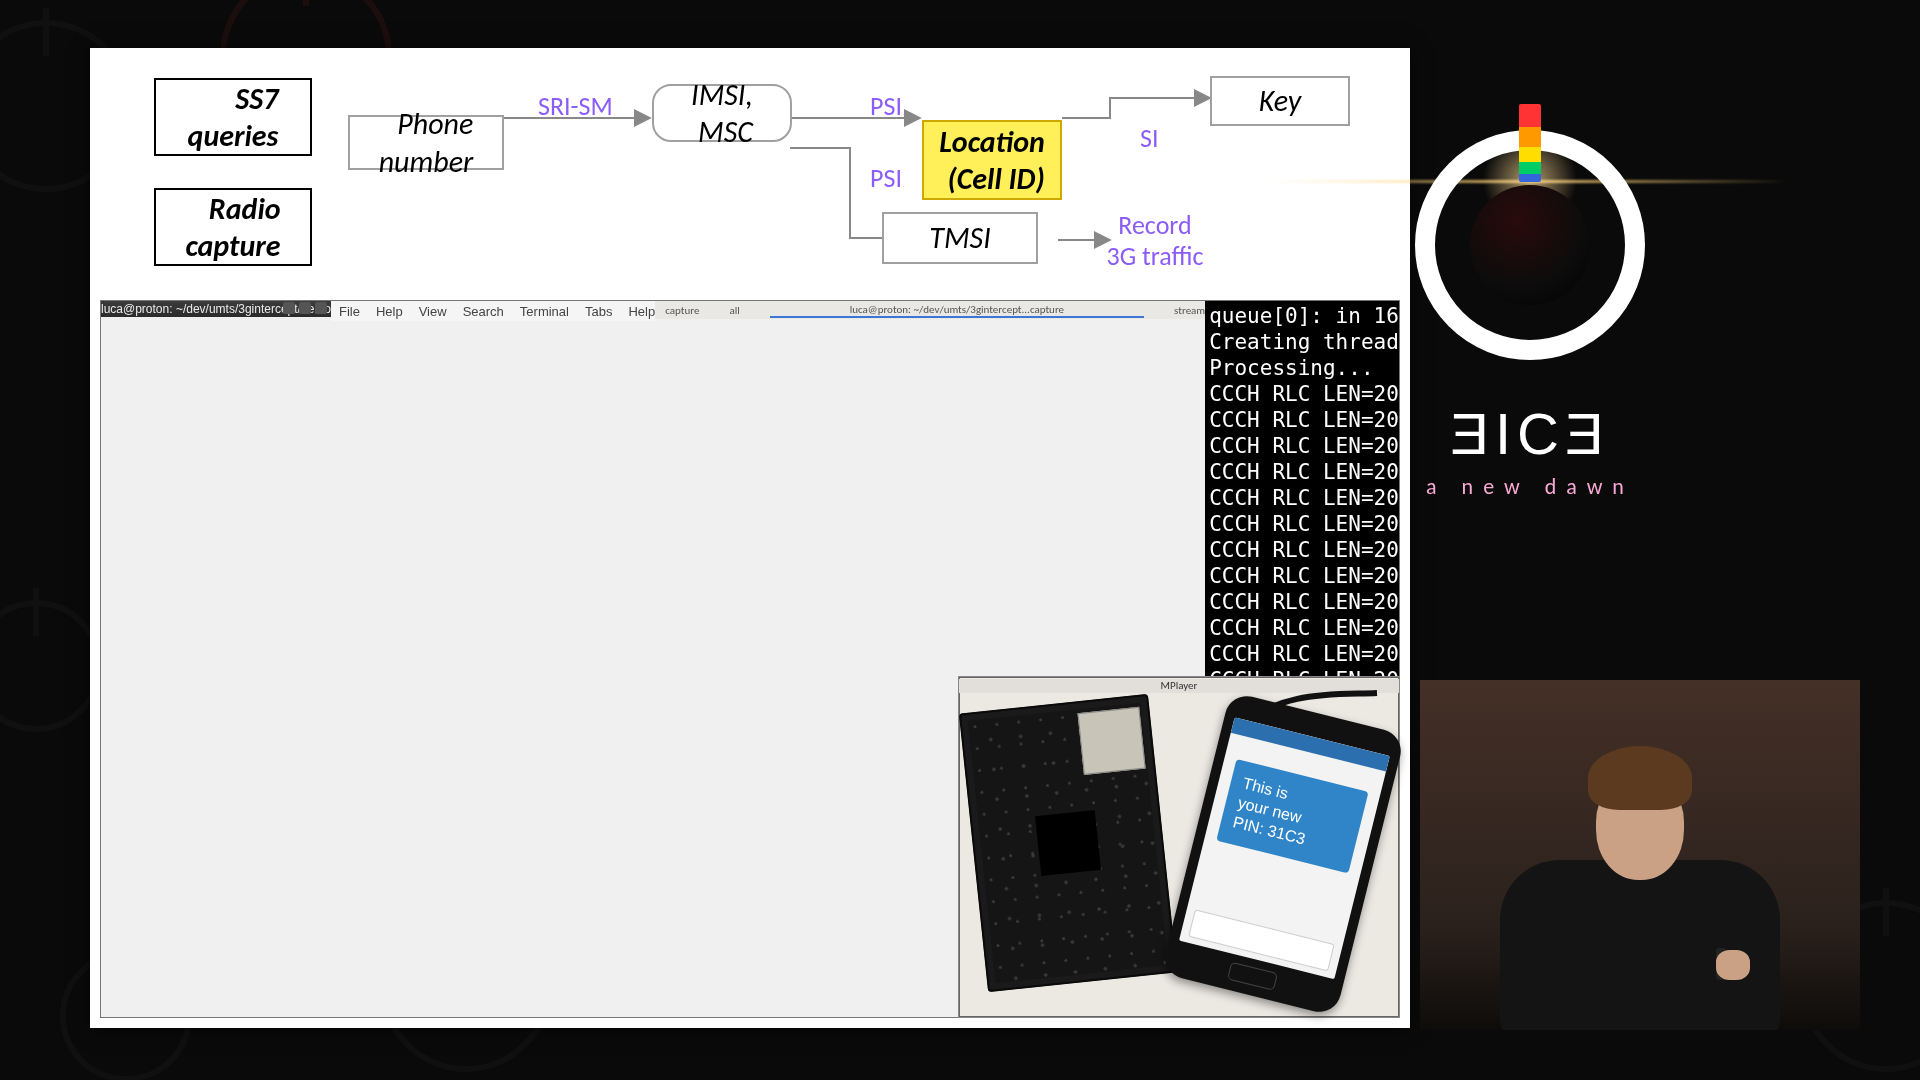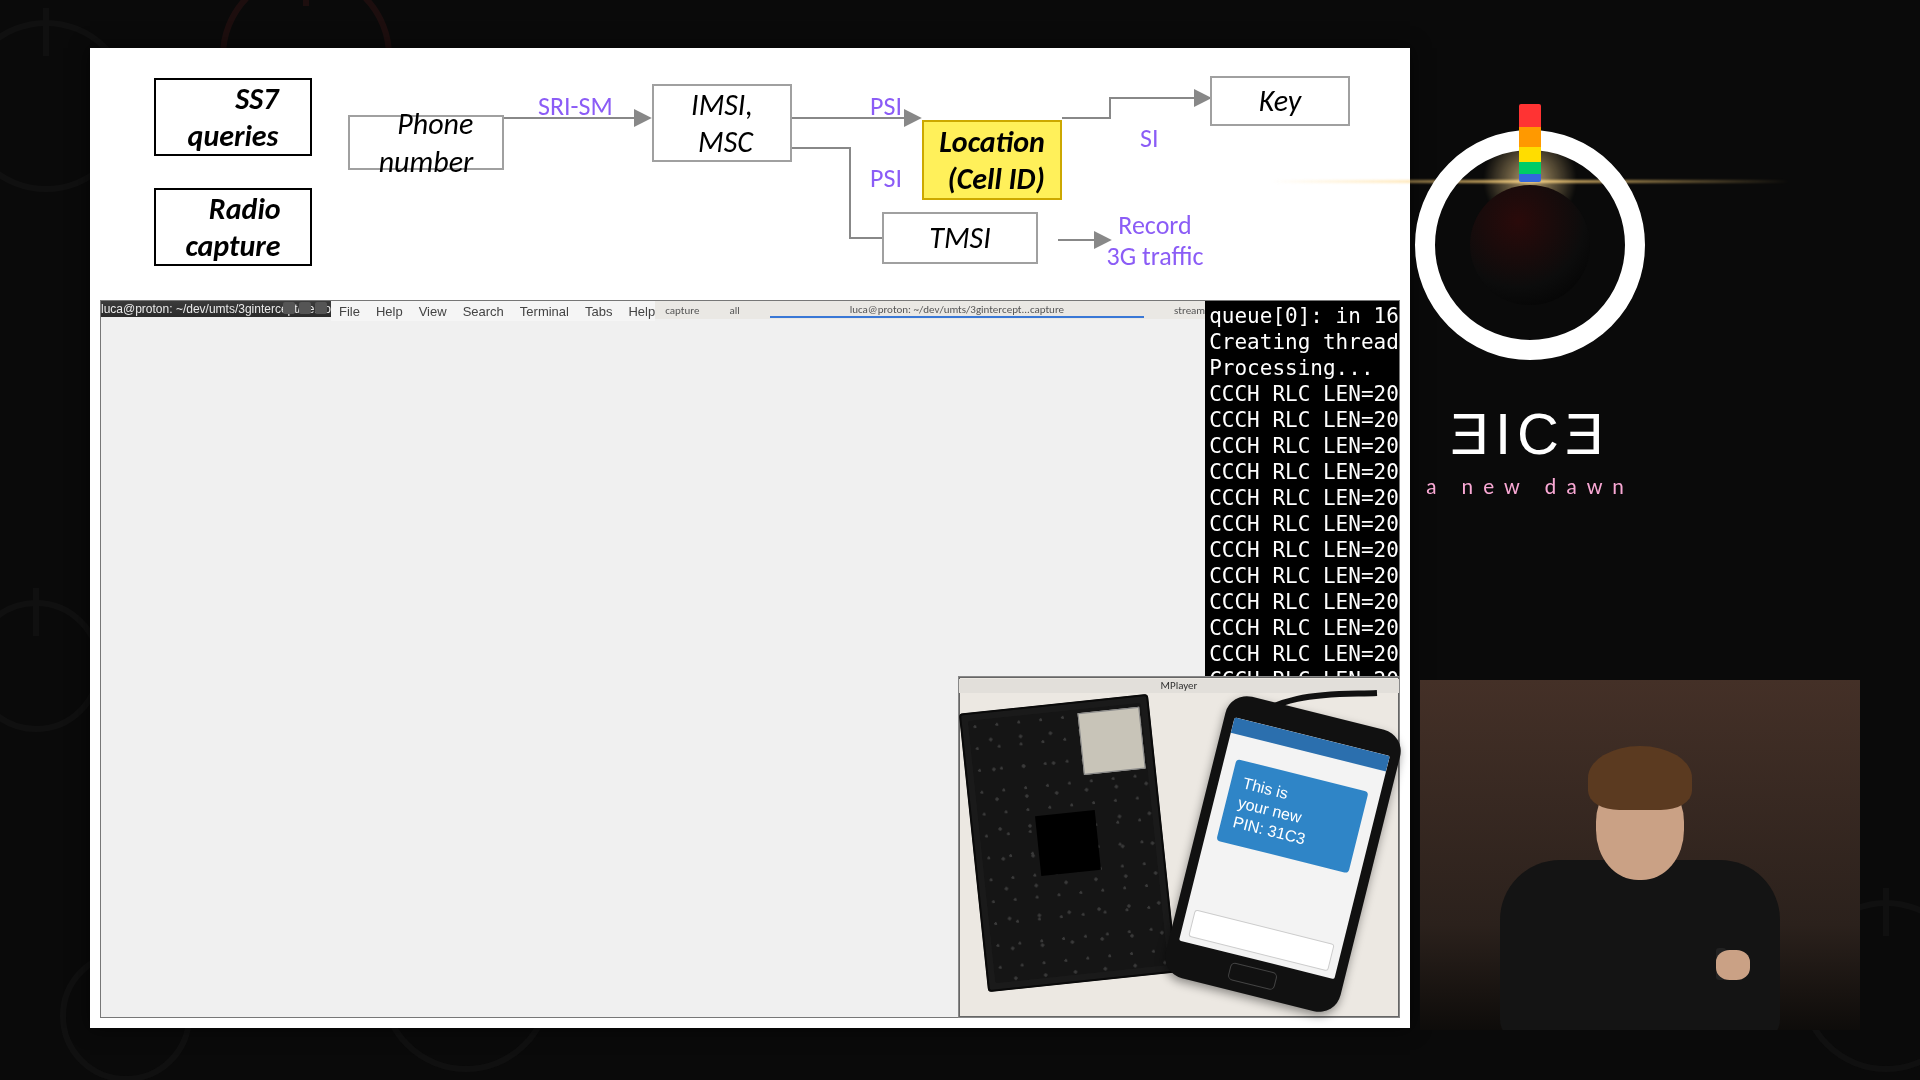--- a/index.html
+++ b/index.html
@@ -426,21 +426,21 @@
         <path d="M968,192 L1020,192"></path>
       </g>
     </svg>
 
     <div class="fbox" style="left: 64px; top: 30px; width: 158px; height: 78px; font-weight: 700; white-space: pre-line;">SS7
 queries</div>
     <div class="fbox" style="left: 64px; top: 140px; width: 158px; height: 78px; font-weight: 700; white-space: pre-line;">Radio
 capture</div>
     <div class="fbox light" style="left: 258px; top: 36px; width: 156px; height: 55px; white-space: pre-line; margin-top: 31px;">Phone
 number</div>
-    <div class="fbox light" style="left: 562px; top: 36px; width: 140px; height: 78px; white-space: pre-line;">IMSI,
+    <div class="fbox light" style="left: 562px; top: 36px; width: 140px; height: 58px; white-space: pre-line; border-radius: 19px;">IMSI,
 MSC</div>
     <div class="fbox highlight" style="left: 832px; top: 32px; width: 140px; height: 80px; white-space: pre-line; margin-top: 40px;">Location
 (Cell ID)</div>
     <div class="fbox light" style="left:792px; top:164px; width:156px; height:52px;">TMSI</div>
     <div class="fbox light" style="left:1120px;top:28px;  width:140px; height:50px;">Key</div>
 
     <div class="flabel" style="left:448px; top:42px;">SRI-SM</div>
     <div class="flabel" style="left:780px; top:42px;">PSI</div>
     <div class="flabel" style="left:780px; top:114px;">PSI</div>
     <div class="flabel" style="left:1050px; top:74px;">SI</div>

